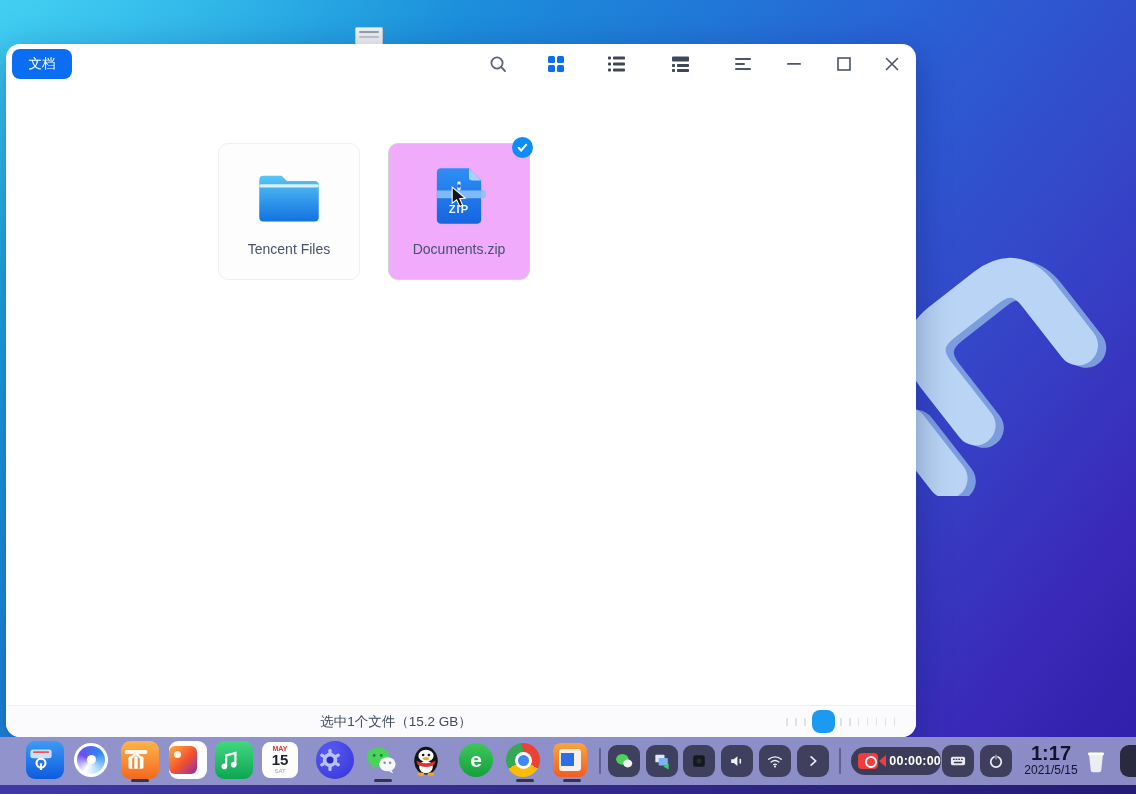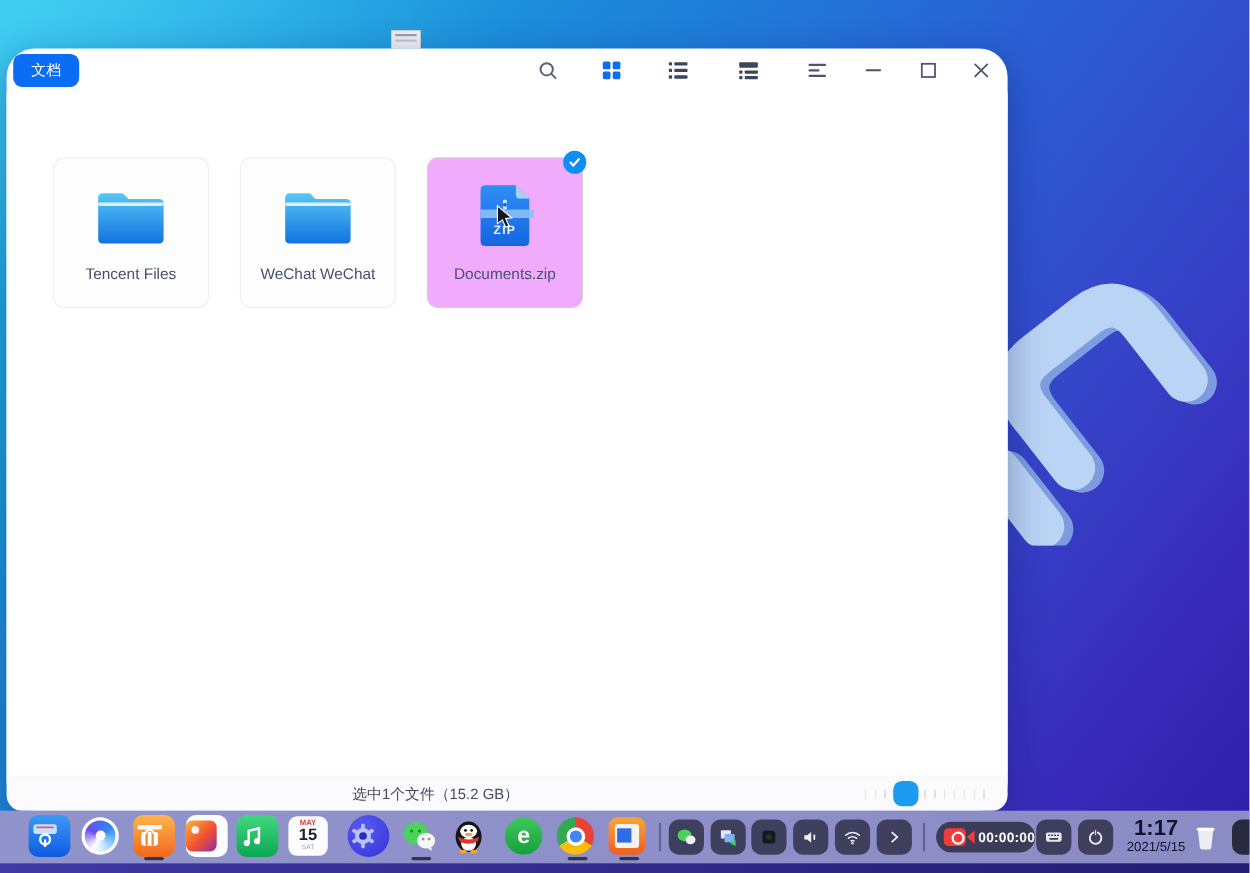--- a/index.html
+++ b/index.html
@@ -16,21 +16,21 @@
   #wall-logo { position:absolute; left:856px; top:236px; }
 
   
   #mini-win { position:absolute; left:355px; top:27px; width:28px; height:17px;
     background:#eef0f2; border:1px solid #c9ccd2; border-bottom:none; border-radius:2px 2px 0 0; }
   #mini-win i { display:block; height:2px; margin:3px 3px 0 3px; background:#9aa0ab; border-radius:1px; }
   #mini-win i+i { background:#c3c7cf; }
 
   
   #fm-window { position:absolute; left:6px; top:44px; width:910px; height:693px;
-    background:#fff; border-radius:26px; box-shadow:0 10px 34px rgba(8,18,80,.35); }
+    background:#fff; border-radius:14px; box-shadow:0 10px 34px rgba(8,18,80,.35); }
 
   .titlebar { position:absolute; left:0; top:0; width:100%; height:40px; }
   .fm-tab { position:absolute; left:6px; top:5px; width:60px; height:30px; border-radius:8px;
     background:#0b6df2; color:#fff; font-size:13.5px; display:flex; align-items:center; justify-content:center; }
   .tb-btn { position:absolute; top:3px; width:34px; height:34px; display:flex; align-items:center; justify-content:center; cursor:default; }
 
   .content { position:absolute; left:0; top:40px; right:0; bottom:32px; background:#fff; }
 
   .file-card { position:absolute; top:59px; width:142px; height:137px; border-radius:10px;
     background:#fdfdfe; border:1px solid #efeff3; }
@@ -188,50 +188,35 @@
       </div>
       <div class="tb-btn" style="left:869px">
         <svg width="16" height="16" viewBox="0 0 16 16">
           <path d="M2.5 2.5 L13.5 13.5 M13.5 2.5 L2.5 13.5" stroke="#4a5568" stroke-width="1.6" stroke-linecap="round"></path>
         </svg>
       </div>
     </div>
 
     <div class="content">
 
-      <div class="file-card" style="left:42px">
-        <div class="icon-wrap" style="top:26px">
-          <svg width="68" height="56" viewBox="0 0 64 52">
-            <defs>
-                <linearGradient id="fg1" x1="0" y1="0" x2="0" y2="1">
-              <stop offset="0" stop-color="#58c7f6"></stop>
-                  <stop offset="1" stop-color="#1272e0"></stop>
-                </linearGradient>
-              </defs>
-            <path d="M4 9 q0-4 4-4 h17 l5 5 h26 q4 0 4 4 v30 q0 4-4 4 H8 q-4 0-4-4 z" fill="url(#fg1)"></path>
-            <rect x="4" y="13" width="56" height="3" rx="1.5" fill="#ffffff" opacity="0.8"></rect>
-          </svg>
-        </div>
-        <div class="file-label">Tencent Files</div>
-      </div>
 
       <div class="file-card" style="left:212px">
         <div class="icon-wrap" style="top:26px">
           <svg width="68" height="56" viewBox="0 0 64 52">
             <defs>
                 <linearGradient id="fg2" x1="0" y1="0" x2="0" y2="1">
               <stop offset="0" stop-color="#58c7f6"></stop>
                   <stop offset="1" stop-color="#1272e0"></stop>
                 </linearGradient>
               </defs>
             <path d="M4 9 q0-4 4-4 h17 l5 5 h26 q4 0 4 4 v30 q0 4-4 4 H8 q-4 0-4-4 z" fill="url(#fg2)"></path>
             <rect x="4" y="13" width="56" height="3" rx="1.5" fill="#ffffff" opacity="0.8"></rect>
           </svg>
         </div>
-        <div class="file-label">WeChat WeChat</div>
+        <div class="file-label">Tencent Files</div>
       </div>
 
       <div class="file-card selected" style="left:382px">
         <div class="icon-wrap" style="top:21px">
           <svg width="54" height="62" viewBox="0 0 48 56">
             <defs>
                 <linearGradient id="zg1" x1="0" y1="0" x2="0" y2="1">
               <stop offset="0" stop-color="#2f8ef5"></stop>
                   <stop offset="1" stop-color="#1565e0"></stop>
                 </linearGradient>

